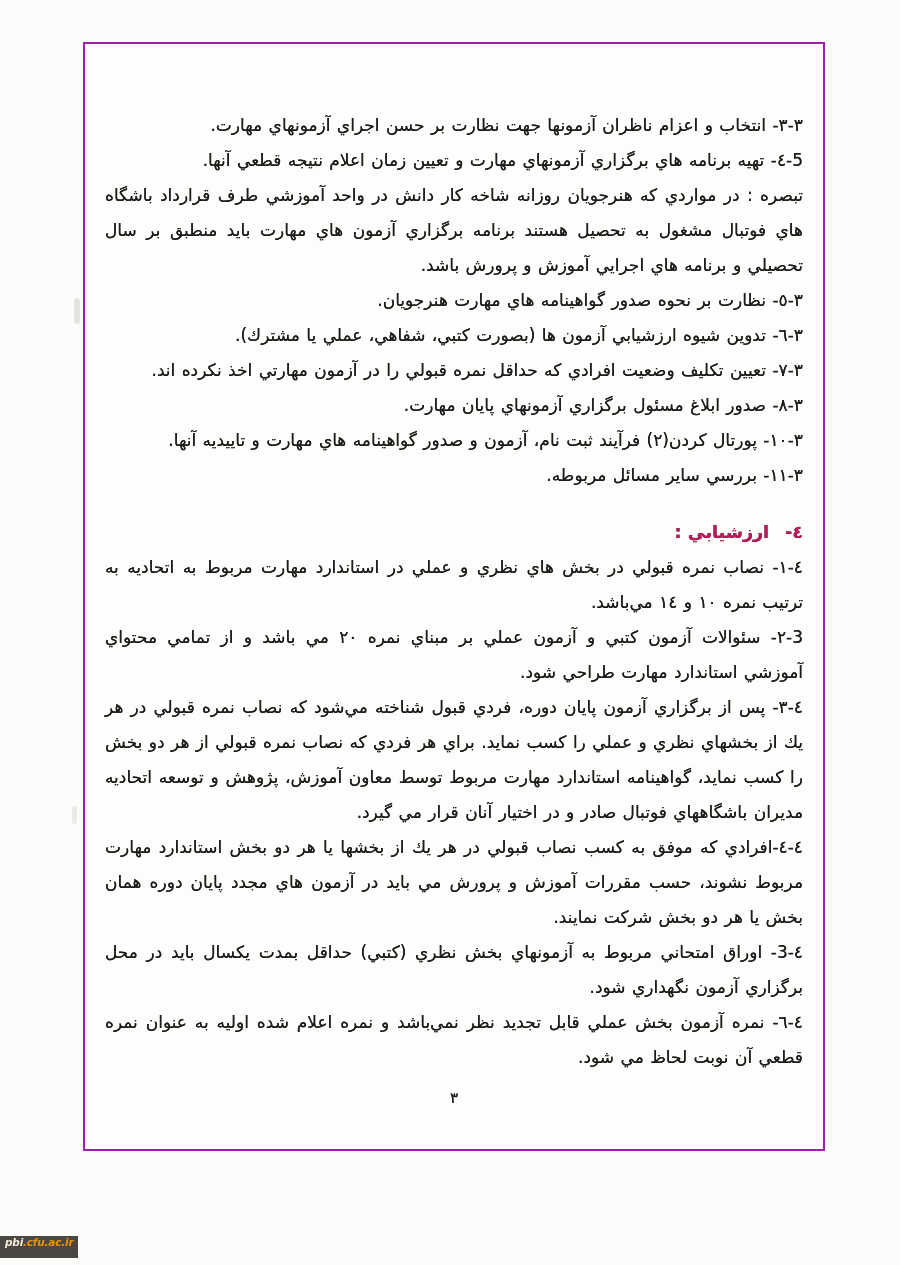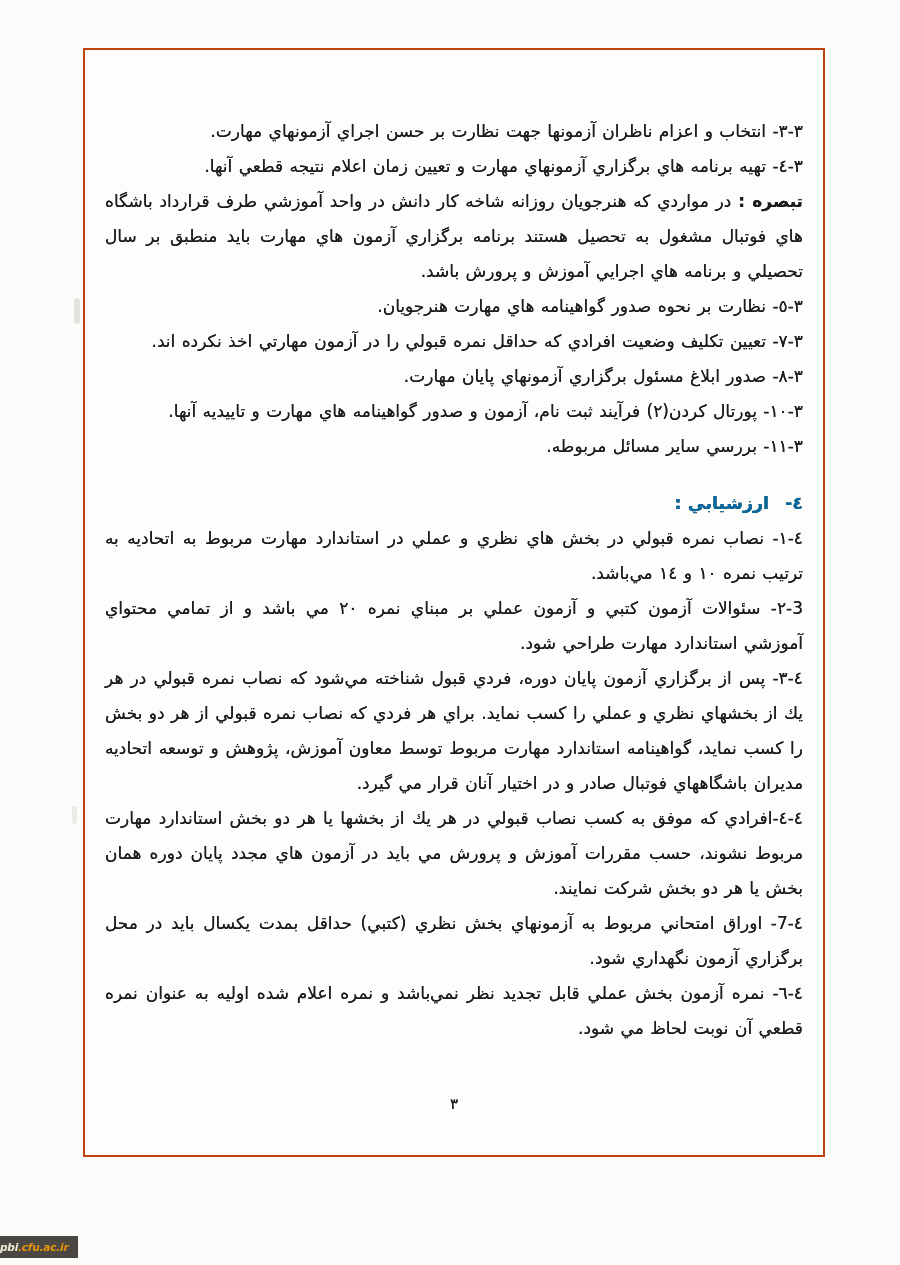--- a/index.html
+++ b/index.html
@@ -10,24 +10,24 @@
     width: 900px;
     height: 1265px;
     position: relative;
     overflow: hidden;
     background: #fcfcfa;
     font-family: "DejaVu Sans", sans-serif;
   }
   .doc-frame {
     position: absolute;
     left: 83px;
-    top: 48px;
+    top: 42px;
     width: 738px;
     height: 1105px;
-    border: 2px solid #c2410c;
+    border: 2px solid #a21caf;
     background: #fdfdfb;
   }
   .doc-content {
     position: absolute;
     top: 64px;
     right: 20px;
     left: 20px;
     direction: rtl;
     unicode-bidi: embed;
   }
@@ -35,28 +35,28 @@
     margin: 0;
     font-size: 17px;
     line-height: 35px;
     color: #1e1d1b;
     text-align: justify;
     text-align-last: right;
     text-shadow: 0 0 0.45px #232220;
     word-spacing: 1px;
   }
   .bold {
-    font-weight: bold;
+    font-weight: normal;
   }
   .heading {
     margin: 22px 0 0 0;
     font-size: 17.5px;
     line-height: 35px;
     font-weight: bold;
-    color: #0369a1;
+    color: #be185d;
     text-align: right;
     text-shadow: 0 0 0.4px #232220;
   }
   .heading .h-num {
     margin-left: 16px;
   }
   .page-number {
     position: absolute;
     left: 0;
     right: 0;
@@ -67,21 +67,21 @@
     text-shadow: 0 0 0.4px #232220;
   }
   .watermark {
     position: absolute;
     left: 0;
     top: 1236px;
     width: 78px;
     height: 22px;
     background: #4b4844;
     display: flex;
-    align-items: center;
+    padding-left: 5px;
     box-sizing: border-box;
     font-style: italic;
     font-weight: bold;
     font-size: 10.5px;
     letter-spacing: -0.2px;
     white-space: nowrap;
   }
   .wm-prefix { color: #f2ead8; }
   .wm-suffix { color: #e8930c; }
   .speck-a {
@@ -108,42 +108,43 @@
 
 <div>
 
   <span class="speck-a"></span>
   <span class="speck-b"></span>
 
   <div class="doc-frame">
     <div class="doc-content">
 
       <p class="line">٣-٣- انتخاب و اعزام ناظران آزمونها جهت نظارت بر حسن اجراي آزمونهاي مهارت.</p>
-      <p class="line">٣-٤- تهيه برنامه هاي برگزاري آزمونهاي مهارت و تعيين زمان اعلام نتيجه قطعي آنها.</p>
+      <p class="line">5-٤- تهيه برنامه هاي برگزاري آزمونهاي مهارت و تعيين زمان اعلام نتيجه قطعي آنها.</p>
 
       <p class="line">
         <span class="bold">تبصره :</span>
         <span>در مواردي كه هنرجويان روزانه شاخه كار دانش در واحد آموزشي طرف قرارداد باشگاه هاي فوتبال مشغول به تحصيل هستند برنامه برگزاري آزمون هاي مهارت بايد منطبق بر سال تحصيلي و برنامه هاي اجرايي آموزش و پرورش باشد.</span>
       </p>
 
       <p class="line">٣-٥- نظارت بر نحوه صدور گواهينامه هاي مهارت هنرجويان.</p>
+      <p class="line">٣-٦- تدوين شيوه ارزشيابي آزمون ها (بصورت كتبي، شفاهي، عملي يا مشترك).</p>
       <p class="line">٣-٧- تعيين تكليف وضعيت افرادي كه حداقل نمره قبولي را در آزمون مهارتي اخذ نكرده اند.</p>
       <p class="line">٣-٨- صدور ابلاغ مسئول برگزاري آزمونهاي پايان مهارت.</p>
       <p class="line">٣-١٠- پورتال كردن(٢) فرآيند ثبت نام، آزمون و صدور گواهينامه هاي مهارت و تاييديه آنها.</p>
       <p class="line">٣-١١- بررسي ساير مسائل مربوطه.</p>
 
       <p class="heading">
         <span class="h-num">٤-</span><span class="h-label">ارزشيابي :</span>
       </p>
 
       <p class="line">٤-١- نصاب نمره قبولي در بخش هاي نظري و عملي در استاندارد مهارت مربوط به اتحاديه به ترتيب نمره ١٠ و ١٤ مي‌باشد.</p>
       <p class="line">3-٢- سئوالات آزمون كتبي و آزمون عملي بر مبناي نمره ٢٠ مي باشد و از تمامي محتواي آموزشي استاندارد مهارت طراحي شود.</p>
       <p class="line">٤-٣- پس از برگزاري آزمون پايان دوره، فردي قبول شناخته مي‌شود كه نصاب نمره قبولي در هر يك از بخشهاي نظري و عملي را كسب نمايد. براي هر فردي كه نصاب نمره قبولي از هر دو بخش را كسب نمايد، گواهينامه استاندارد مهارت مربوط توسط معاون آموزش، پژوهش و توسعه اتحاديه مديران باشگاههاي فوتبال صادر و در اختيار آنان قرار مي گيرد.</p>
       <p class="line">٤-٤-افرادي كه موفق به كسب نصاب قبولي در هر يك از بخشها يا هر دو بخش استاندارد مهارت مربوط نشوند، حسب مقررات آموزش و پرورش مي بايد در آزمون هاي مجدد پايان دوره همان بخش يا هر دو بخش شركت نمايند.</p>
-      <p class="line">٤-7- اوراق امتحاني مربوط به آزمونهاي بخش نظري (كتبي) حداقل بمدت يكسال بايد در محل برگزاري آزمون نگهداري شود.</p>
+      <p class="line">٤-3- اوراق امتحاني مربوط به آزمونهاي بخش نظري (كتبي) حداقل بمدت يكسال بايد در محل برگزاري آزمون نگهداري شود.</p>
       <p class="line">٤-٦- نمره آزمون بخش عملي قابل تجديد نظر نمي‌باشد و نمره اعلام شده اوليه به عنوان نمره قطعي آن نوبت لحاظ مي شود.</p>
 
     </div>
 
     <div class="page-number">٣</div>
   </div>
 
   <div class="watermark">
     <span class="wm-prefix">pbi</span>
       <span class="wm-suffix">.cfu.ac.ir</span>

